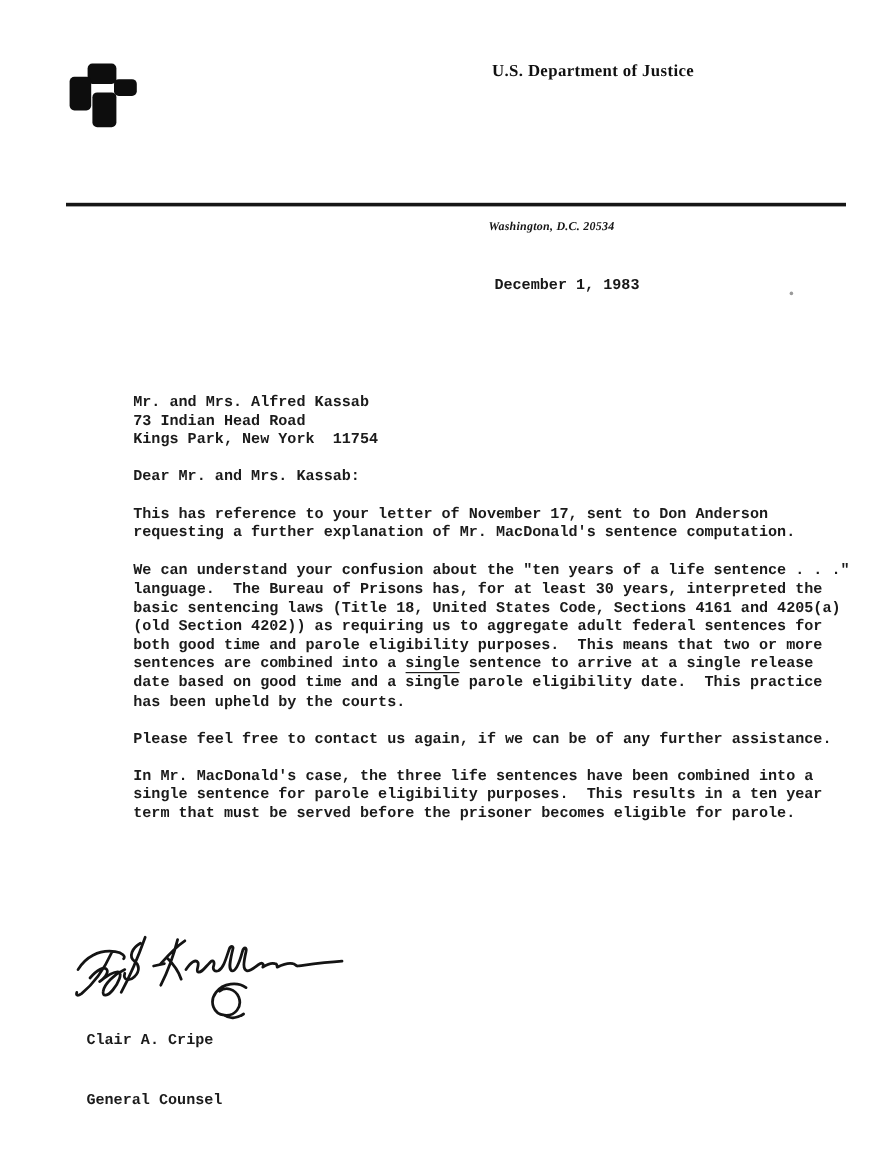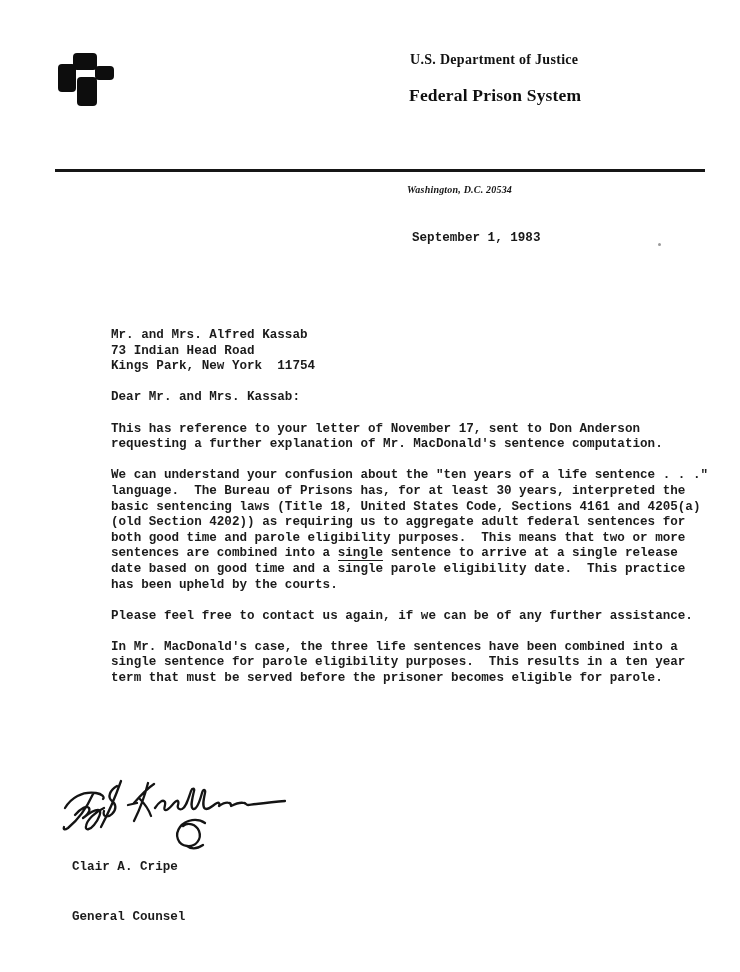--- a/index.html
+++ b/index.html
@@ -85,24 +85,23 @@
 <div class="page">
 
   <div class="logo-mark">
     <div class="blk blk1"></div>
     <div class="blk blk2"></div>
     <div class="blk blk3"></div>
     <div class="blk blk4"></div>
   </div>
 
   <div class="agency-title">U.S. Department of Justice</div>
-  <div class="bureau-title">Federal Prison System</div>
   <div class="head-rule"></div>
   <div class="city-line">Washington, D.C. 20534</div>
-  <div class="date-line">September 1, 1983</div>
+  <div class="date-line">December 1, 1983</div>
   <div class="artifact-dot"></div>
 
   <div class="letter-body">
     <div class="mono-block">Mr. and Mrs. Alfred Kassab
 73 Indian Head Road
 Kings Park, New York  11754</div>
     <div class="mono-block">Dear Mr. and Mrs. Kassab:</div>
     <div class="mono-block">This has reference to your letter of November 17, sent to Don Anderson
 requesting a further explanation of Mr. MacDonald's sentence computation.</div>
     <div class="mono-block"><span>We can understand your confusion about the "ten years of a life sentence . . ."

